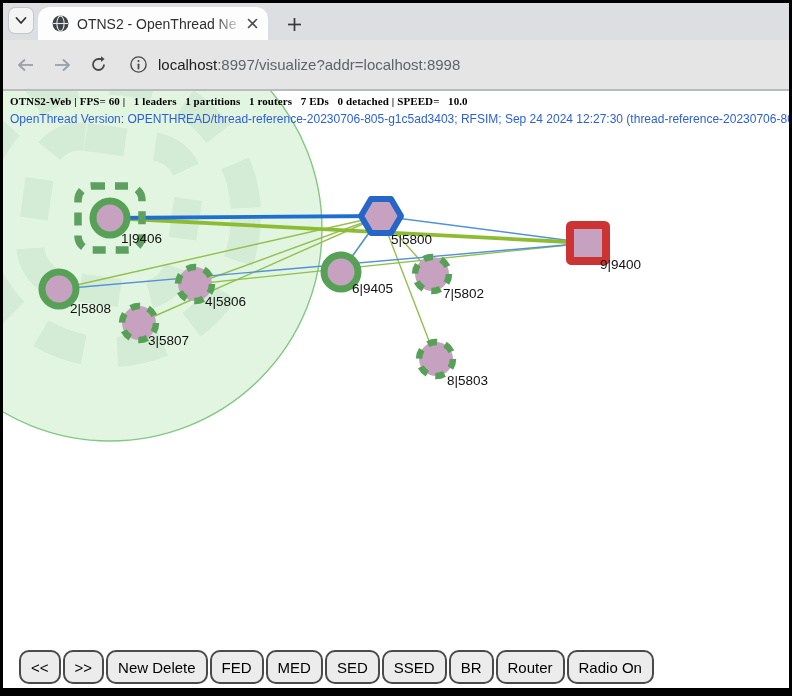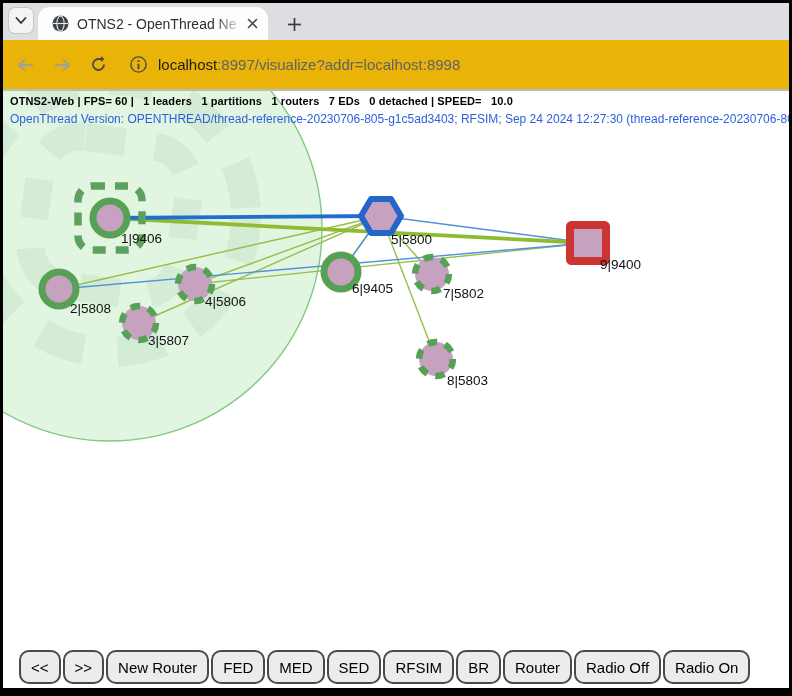--- a/index.html
+++ b/index.html
@@ -26,38 +26,38 @@
     flex:1;font-size:14px;color:#303030;white-space:pre;overflow:hidden;
     -webkit-mask-image:linear-gradient(90deg,#000 82%,transparent);
   }
   .tab-close{width:16px;height:16px;flex:none;display:flex;align-items:center;justify-content:center;}
   .newtab{
     position:absolute;left:278px;top:8px;width:26px;height:26px;border-radius:50%;
     display:flex;align-items:center;justify-content:center;
   }
   
   .urlbar{
-    height:49px;background:#eab308;border-bottom:2px solid #b9bcbe;flex:none;
+    height:49px;background:#e5e5e5;border-bottom:2px solid #b9bcbe;flex:none;
     display:flex;align-items:center;
   }
   .nav-ic{width:18px;height:18px;display:flex;align-items:center;justify-content:center;flex:none;}
   .back-ic{margin-left:14px;}
   .fwd-ic{margin-left:18px;}
   .reload-ic{margin-left:18px;}
   .urlfield{display:flex;align-items:center;margin-left:22px;flex:1;min-width:0;}
   .info-ic{width:19px;height:19px;flex:none;margin-right:10px;}
   .url-text{font-size:15px;white-space:pre;overflow:hidden;}
   .url-host{color:#1c1c1e;}
   .url-rest{color:#5f6368;}
   
   .canvas{flex:1;position:relative;background:#fff;overflow:hidden;}
   #netsvg{position:absolute;left:0;top:0;}
   .status1{
     position:absolute;left:7px;top:4px;white-space:pre;color:#000;
-    font-family:Liberation Sans, sans-serif;
+    font-family:Liberation Serif, serif;
     font-weight:bold;font-size:11px;letter-spacing:0.1px;
   }
   .status2{
     position:absolute;left:7px;top:21px;white-space:pre;color:#2b5fdd;
     font-size:12px;
   }
   
   .toolbar{
     position:absolute;left:16px;bottom:4px;display:flex;gap:2px;align-items:center;
     white-space:nowrap;
@@ -191,42 +191,39 @@
     <div class="status1">OTNS2-Web | FPS= 60 |   1 leaders   1 partitions   1 routers   7 EDs   0 detached | SPEED=   10.0</div>
     <div class="status2">OpenThread Version: OPENTHREAD/thread-reference-20230706-805-g1c5ad3403; RFSIM; Sep 24 2024 12:27:30 (thread-reference-20230706-805-g1c5ad3403)</div>
     <div class="toolbar">
         <div class="tb-btn">
           <span>&lt;&lt;</span>
         </div>
         <div class="tb-btn">
           <span>&gt;&gt;</span>
         </div>
         <div class="tb-btn">
-          <span>New Router</span>
+          <span>New Delete</span>
         </div>
         <div class="tb-btn">
           <span>FED</span>
         </div>
         <div class="tb-btn">
           <span>MED</span>
         </div>
         <div class="tb-btn">
           <span>SED</span>
         </div>
         <div class="tb-btn">
-          <span>RFSIM</span>
+          <span>SSED</span>
         </div>
         <div class="tb-btn">
           <span>BR</span>
         </div>
         <div class="tb-btn">
           <span>Router</span>
-        </div>
-        <div class="tb-btn">
-          <span>Radio Off</span>
         </div>
         <div class="tb-btn">
           <span>Radio On</span>
         </div>
       </div>
   </div>
 
 </div>
 
 </body></html>

